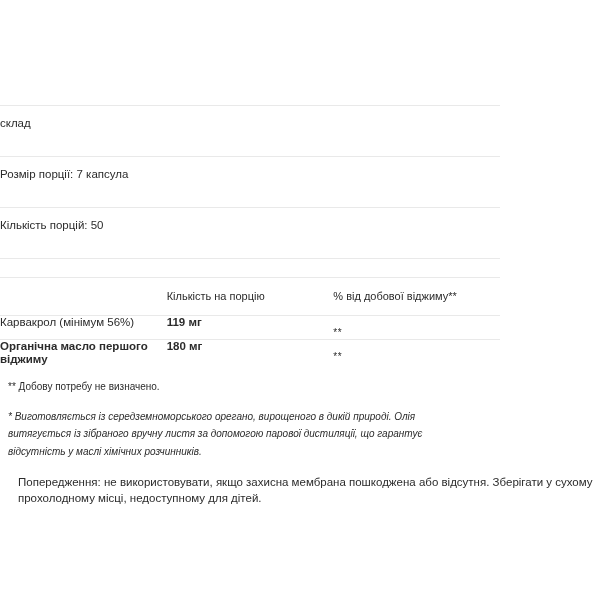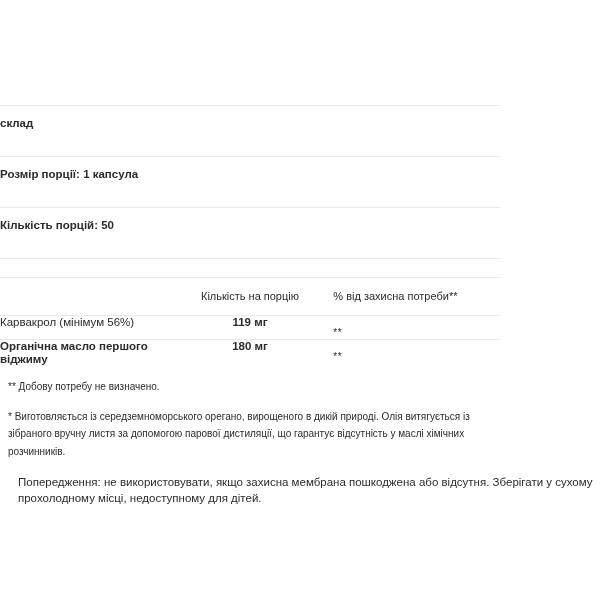--- a/index.html
+++ b/index.html
@@ -34,38 +34,38 @@
   }
   .facts-table tr {
     border-top: 1px solid #e9e9e9;
   }
   .facts-table td {
     padding: 0;
     vertical-align: top;
   }
 
   .col-name   { width: 355px; }
-  .col-amount { width: 75px; text-align: center; }
+  .col-amount { width: 75px; }
   .col-dv     { width: 70px; }
 
   .cell-name {
     padding: 11px 8px 11px 8px;
     font-size: 11.5px;
     line-height: 13px;
   }
   .cell-amount,
   .cell-dv {
     padding: 11px 4px 11px 4px;
     font-size: 11.5px;
     line-height: 13px;
   }
 
   
   .row-info .cell-name {
-    font-weight: 700;
+    font-weight: 400;
     color: #2b2b2b;
     padding-top: 11px;
     padding-bottom: 26px;
     margin-left: 24px;
   }
 
   
   .row-spacer td {
     height: 18px;
     padding: 0;
@@ -107,21 +107,21 @@
     top: 378px;
     left: 8px;
     width: 468px;
   }
   .note {
     font-size: 10px;
     line-height: 17.5px;
     color: #2b2b2b;
     margin: 0 0 12px 0;
   }
-  .note:last-child { margin-bottom: 13px; }
+  .note:last-child { margin-bottom: 13px; font-style: italic; }
 
   
   .warning {
     position: absolute;
     top: 464px;
     left: 8px;
     width: 586px;
     font-size: 11.5px;
     line-height: 16px;
     font-weight: 400;
@@ -135,37 +135,37 @@
 <div class="page">
 
   <table class="facts-table">
     <tbody>
 
       <tr class="row-info">
         <td class="cell-name col-name" colspan="3">склад</td>
       </tr>
 
       <tr class="row-info">
-        <td class="cell-name col-name" colspan="3">Розмір порції: 1 капсула</td>
+        <td class="cell-name col-name" colspan="3">Розмір порції: 7 капсула</td>
       </tr>
 
       <tr class="row-info">
         <td class="cell-name col-name" colspan="3">Кількість порцій: 50</td>
       </tr>
 
       <tr class="row-spacer">
         <td class="col-name"></td>
         <td class="col-amount"></td>
         <td class="col-dv"></td>
       </tr>
 
       <tr class="row-colhead">
         <td class="cell-name col-name"></td>
         <td class="cell-amount col-amount">Кількість на порцію</td>
-        <td class="cell-dv col-dv">% від захисна потреби**</td>
+        <td class="cell-dv col-dv">% від добової віджиму**</td>
       </tr>
 
 
       <tr class="row-ingredient">
         <td class="cell-name col-name is-normal">Карвакрол (мінімум 56%)</td>
         <td class="cell-amount col-amount is-bold">119 мг</td>
         <td class="cell-dv col-dv">**</td>
       </tr>
 
       <tr class="row-ingredient">

